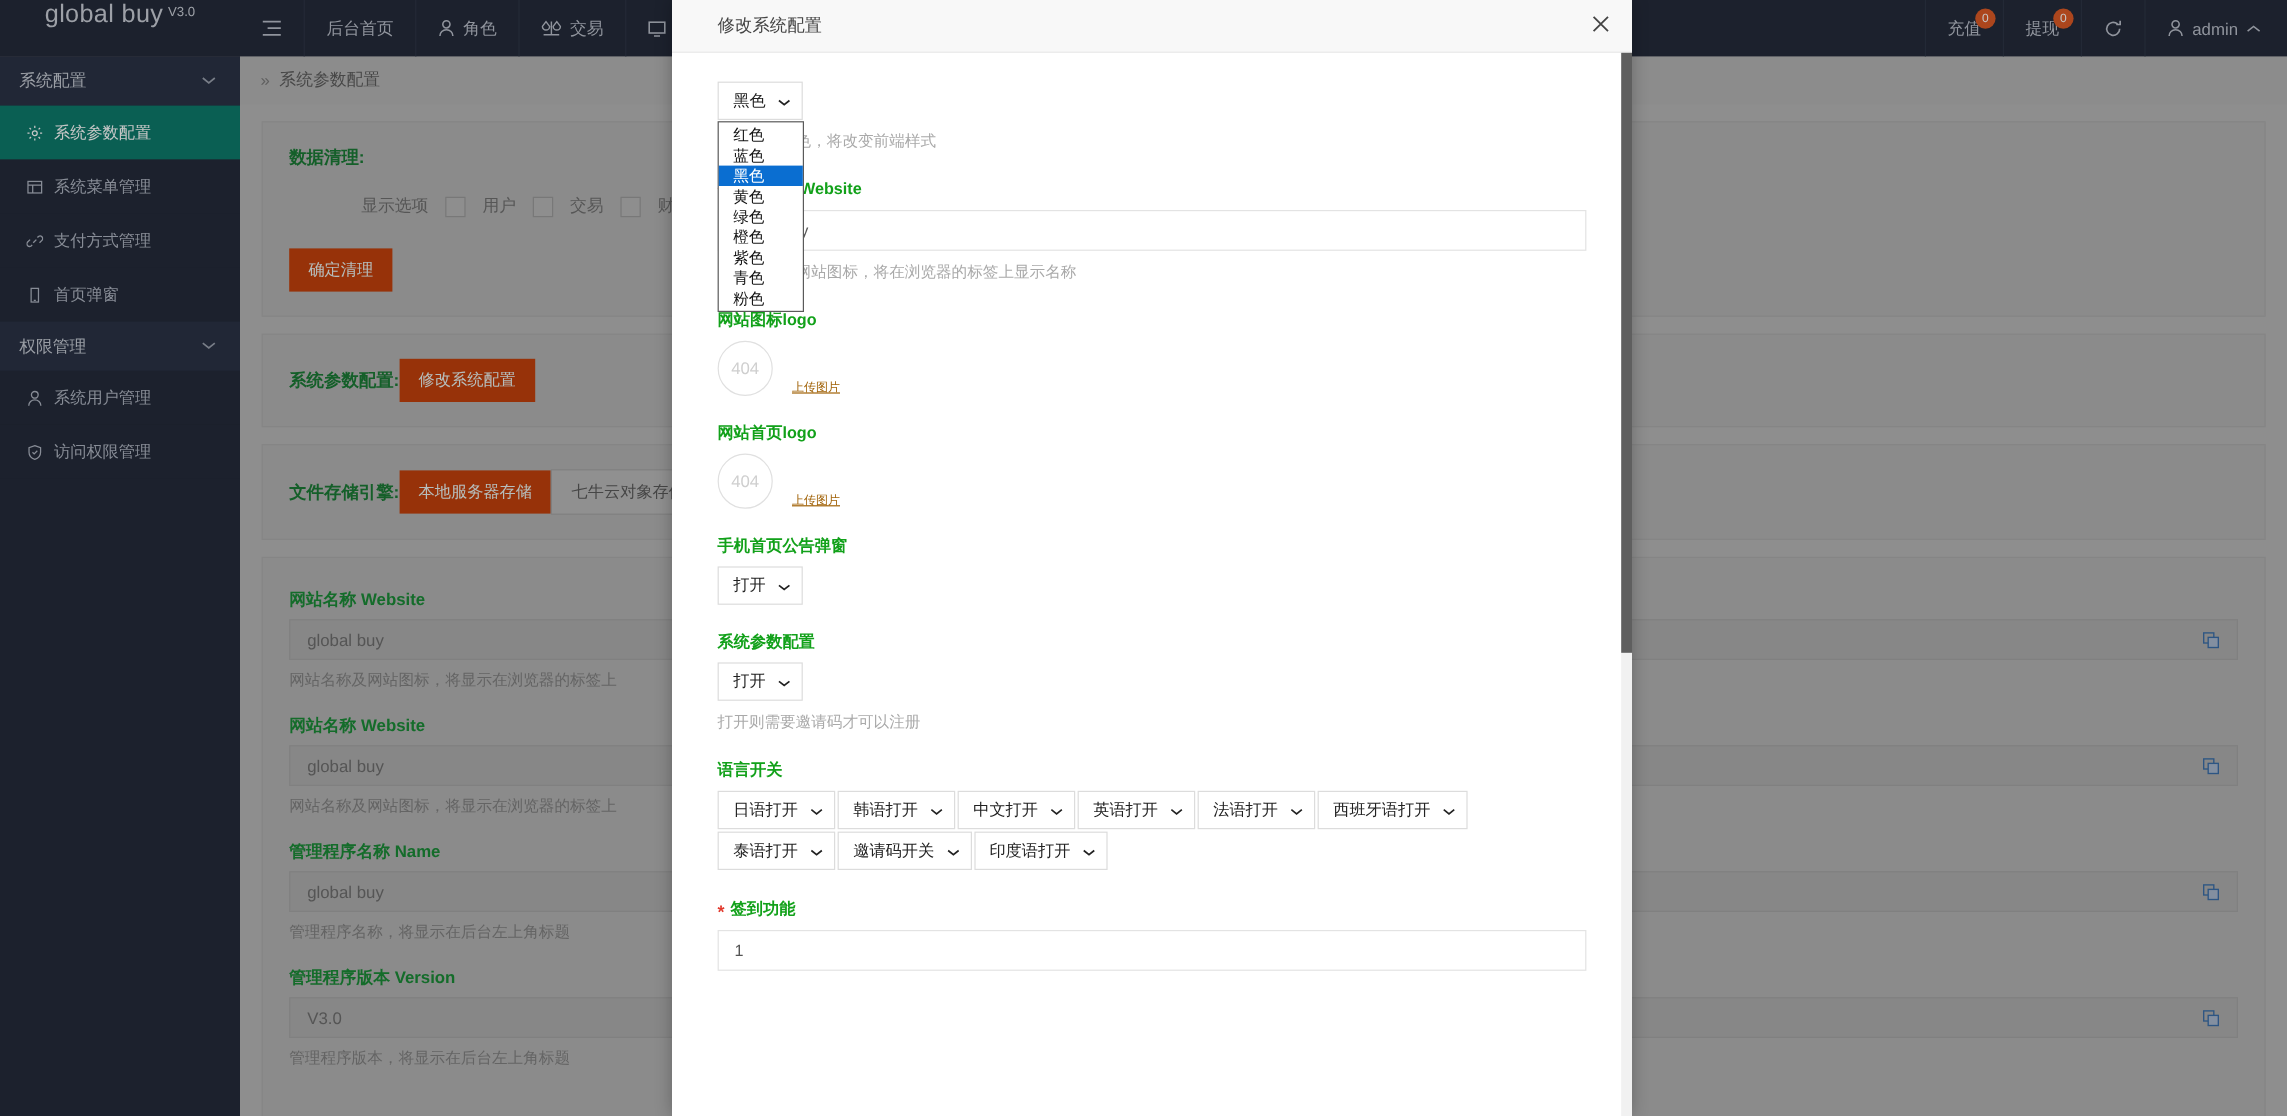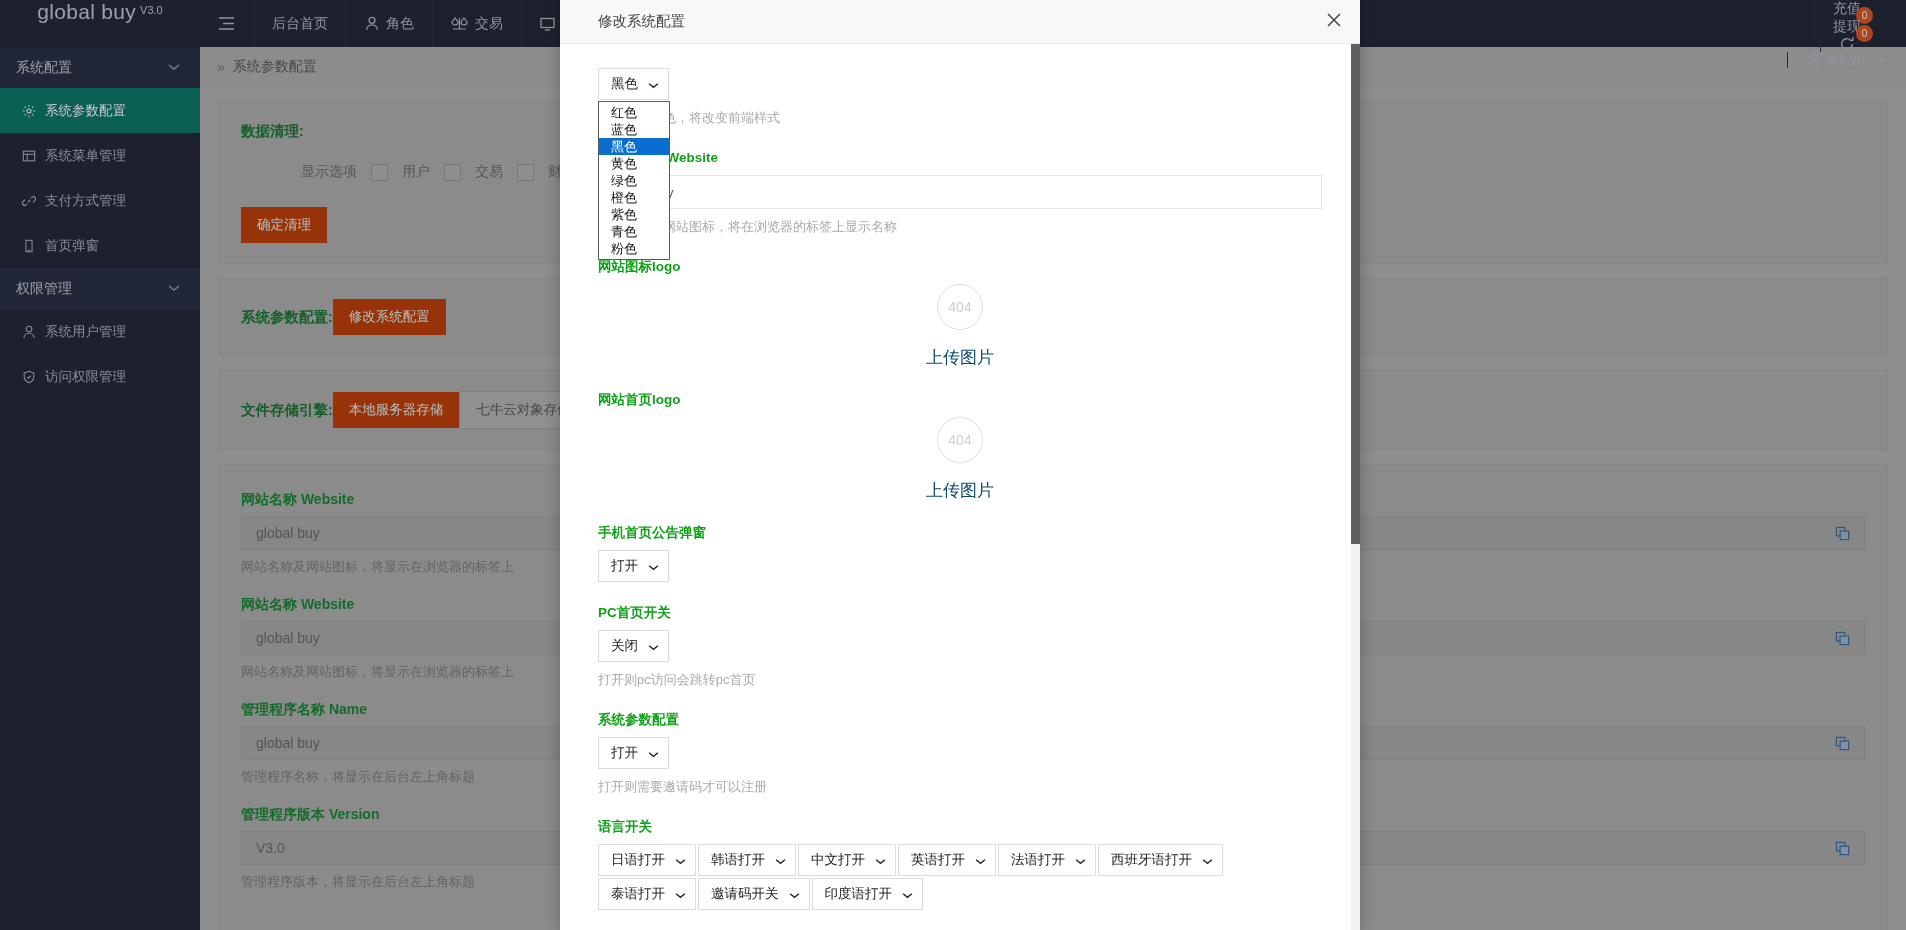--- a/index.html
+++ b/index.html
@@ -24,21 +24,21 @@
   }
   #brand .bname { font-size:21px; letter-spacing:.3px; }
   #brand .bver  { font-size:11px; margin-left:4px; position:relative; top:-5px; }
   .topitem {
     height:47px; padding:0 18px; display:flex; align-items:center; gap:7px;
     color:#b9bec9; font-size:14px; cursor:pointer;
     border-left:1px solid #2e3546;
   }
   .topitem.noborder { border-left:none; }
   #topleft { display:flex; align-items:center; height:47px; }
-  #topright { margin-left:auto; display:flex; align-items:center; height:47px;flex-direction:column; }
+  #topright { margin-left:auto; display:flex; align-items:center; height:47px; }
   .badge {
     position:absolute; top:7px; right:6px; min-width:17px; height:17px;
     border-radius:9px; background:#dd5a26; color:#fff; font-size:10px;
     display:flex; align-items:center; justify-content:center; padding:0 4px;
   }
   .topitem.rel { position:relative; }
   svg.ic { display:block; }
 
   
   #sidebar {
@@ -123,26 +123,26 @@
   .m-field { margin-bottom:22px; }
   .m-select {
     height:32px; min-width:70px; border:1px solid #dcdcdc; background:#fff;
     display:inline-flex; align-items:center; justify-content:space-between;
     gap:10px; padding:0 9px 0 12px; color:#222; font-size:13.5px; cursor:pointer;
   }
   .m-input {
     height:34px; width:100%; border:1px solid #e3e3e3; background:#fff;
     display:flex; align-items:center; padding:0 13px; color:#555; font-size:13.5px;
   }
-  .up-row { display:flex; align-items:center; gap:16px; margin-top:6px;flex-direction:column; }
+  .up-row { display:flex; align-items:flex-end; gap:16px; margin-top:6px; }
   .ph404 {
     width:46px; height:46px; border-radius:50%; border:1px solid #e0e0e0;
     color:#cfcfcf; font-size:14px; display:flex; align-items:center; justify-content:center;
   }
-  .up-link { color:#0c4a6e; font-size:17px; cursor:pointer; }
+  .up-link { color:#a16207; font-size:10px; text-decoration:underline; cursor:pointer; }
   .lang-wrap { display:flex; flex-wrap:wrap; gap:0px; }
   .lang-wrap .m-select { margin:0 2px 2px 0; }
   
   #dd {
     position:absolute; left:0px; top:33px; width:72px;
     background:#fff; border:1px solid #5a5a5a; z-index:40; padding:2px 0;
   }
   #dd .opt { height:17px; line-height:17px; padding:0 0 0 12px; font-size:13px; color:#111; cursor:pointer; }
   #dd .opt.sel { background:#0a6ed1; color:#fff; }
   .dd-anchor { position:relative; display:inline-block; }
@@ -500,32 +500,20 @@
       <div class="m-select">
         <span>打开</span>
         <span>
           <svg width="11" height="7" viewBox="0 0 12 8">
               <path d="M1 2l5 4 5-4" fill="none" stroke="#222" stroke-width="1.6"></path>
             </svg>
         </span>
       </div>
     </div>
 
-    <div class="m-field">
-      <div class="m-label">PC首页开关</div>
-      <div class="m-select">
-        <span>关闭</span>
-        <span>
-          <svg width="11" height="7" viewBox="0 0 12 8">
-              <path d="M1 2l5 4 5-4" fill="none" stroke="#222" stroke-width="1.6"></path>
-            </svg>
-        </span>
-      </div>
-      <div class="m-hint">打开则pc访问会跳转pc首页</div>
-    </div>
 
     <div class="m-field">
       <div class="m-label">系统参数配置</div>
       <div class="m-select">
         <span>打开</span>
         <span>
           <svg width="11" height="7" viewBox="0 0 12 8">
               <path d="M1 2l5 4 5-4" fill="none" stroke="#222" stroke-width="1.6"></path>
             </svg>
         </span>

